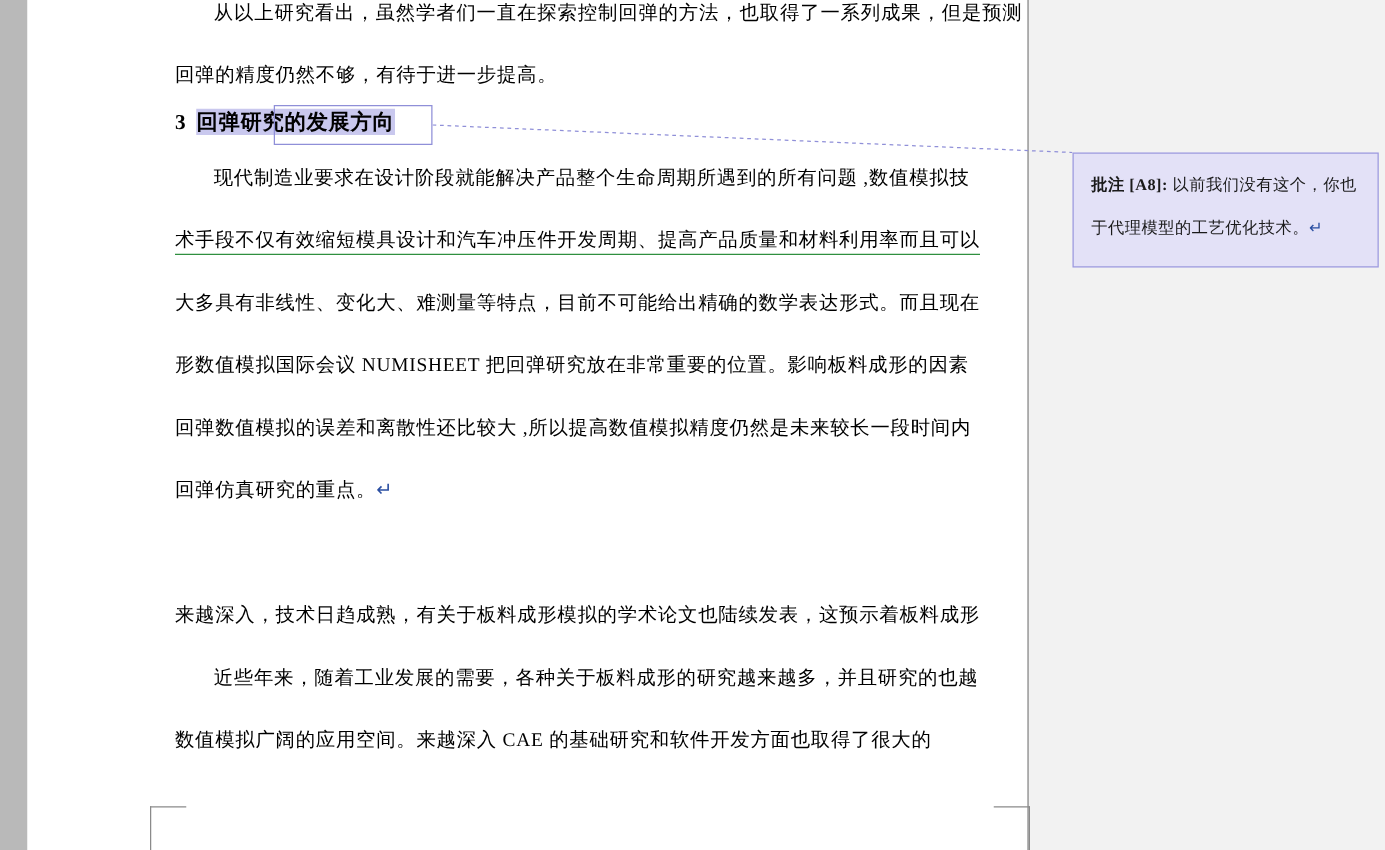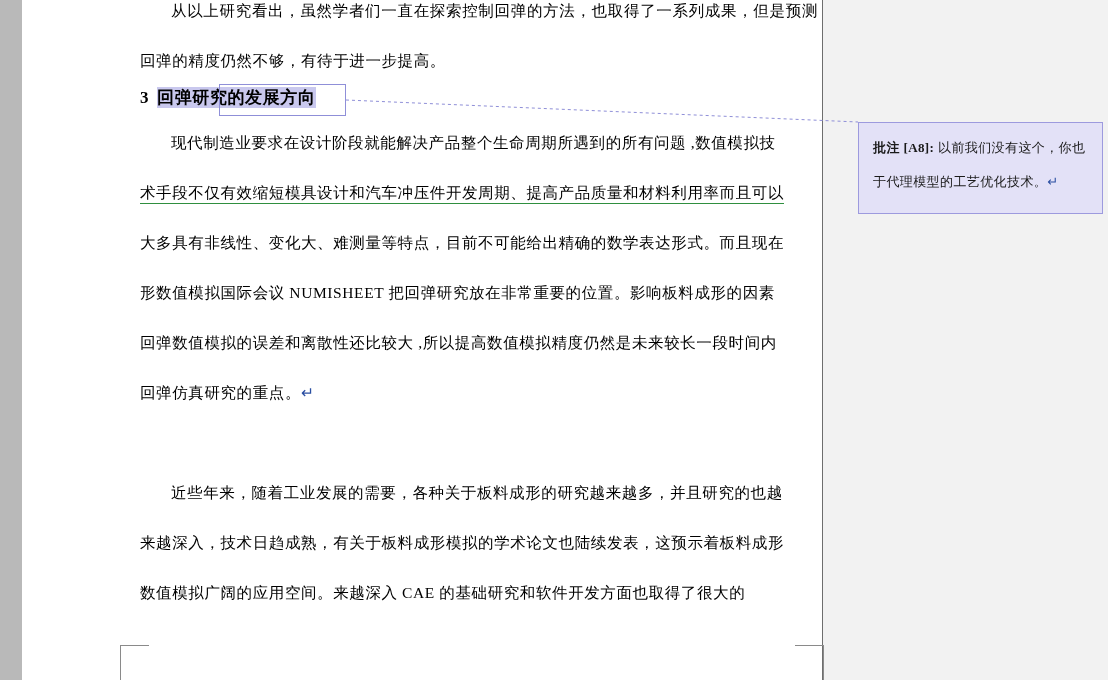--- a/index.html
+++ b/index.html
@@ -193,22 +193,22 @@
     </div>
     <div class="para">大多具有非线性、变化大、难测量等特点，目前不可能给出精确的数学表达形式。而且现在</div>
     <div class="para">形数值模拟国际会议 NUMISHEET 把回弹研究放在非常重要的位置。影响板料成形的因素</div>
     <div class="para">回弹数值模拟的误差和离散性还比较大 ,所以提高数值模拟精度仍然是未来较长一段时间内</div>
     <div class="para">
       <span>回弹仿真研究的重点。</span><span class="pilcrow">↵</span>
     </div>
   </div>
 
   <div class="block2">
+    <div class="para">来越深入，技术日趋成熟，有关于板料成形模拟的学术论文也陆续发表，这预示着板料成形</div>
     <div class="para indent">近些年来，随着工业发展的需要，各种关于板料成形的研究越来越多，并且研究的也越</div>
-    <div class="para">来越深入，技术日趋成熟，有关于板料成形模拟的学术论文也陆续发表，这预示着板料成形</div>
     <div class="para">数值模拟广阔的应用空间。来越深入 CAE 的基础研究和软件开发方面也取得了很大的</div>
   </div>
 
   <div class="comment">
     <div>
       <b>批注 [A8]:</b>
       <span>以前我们没有这个，你也</span>
     </div>
     <div>
       <span>于代理模型的工艺优化技术。</span><span class="pilcrow">↵</span>

